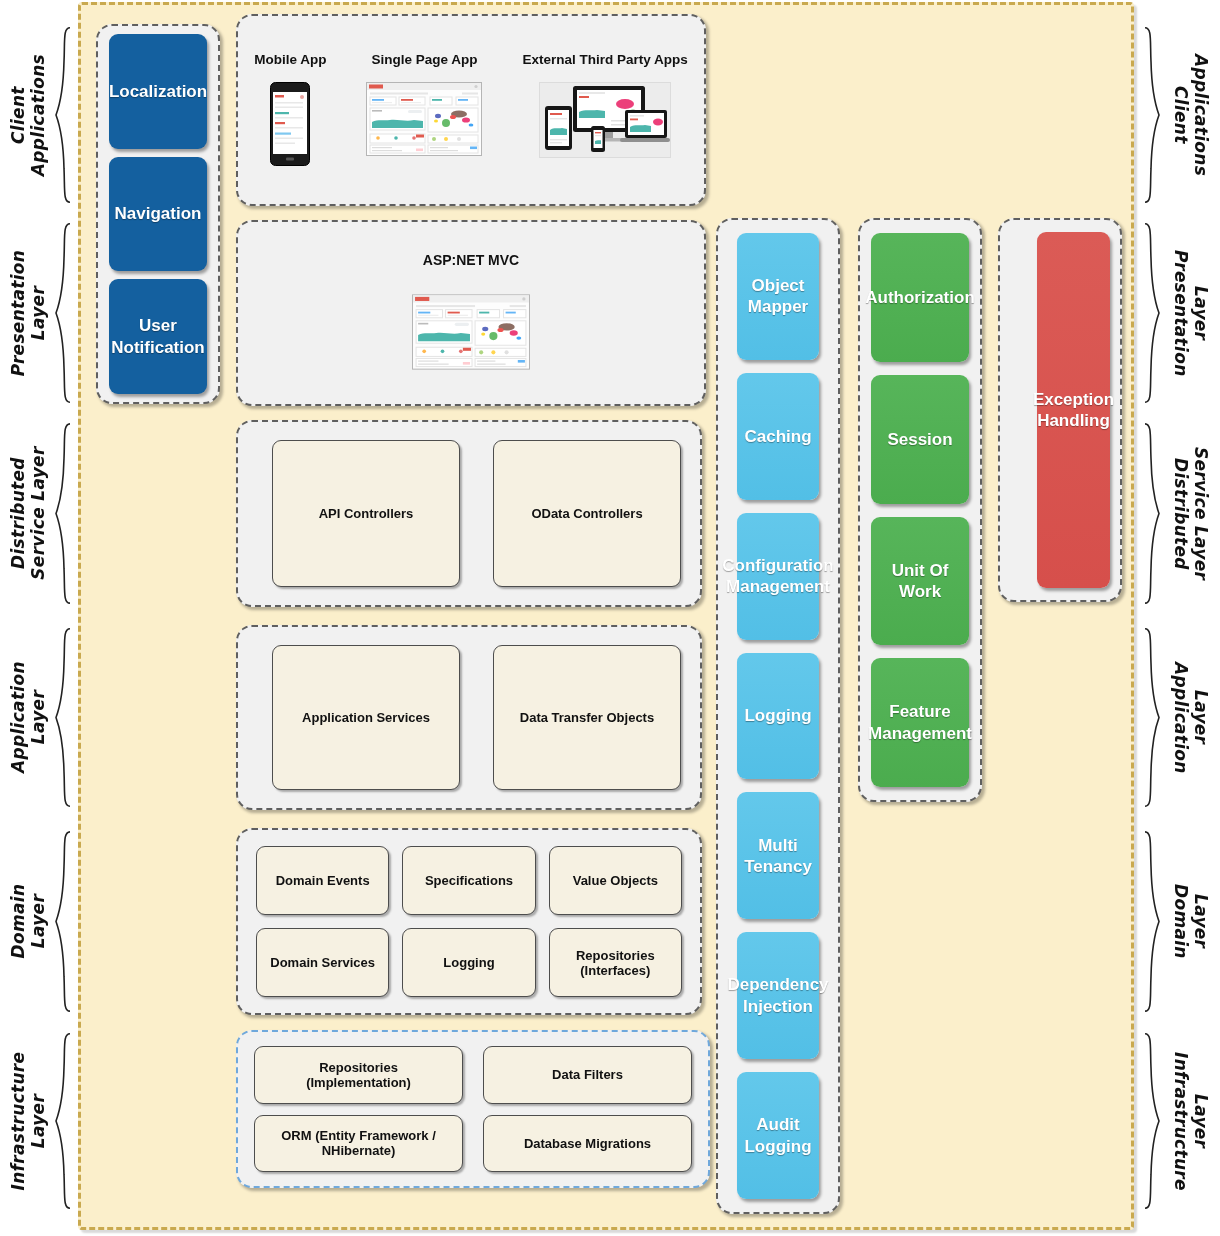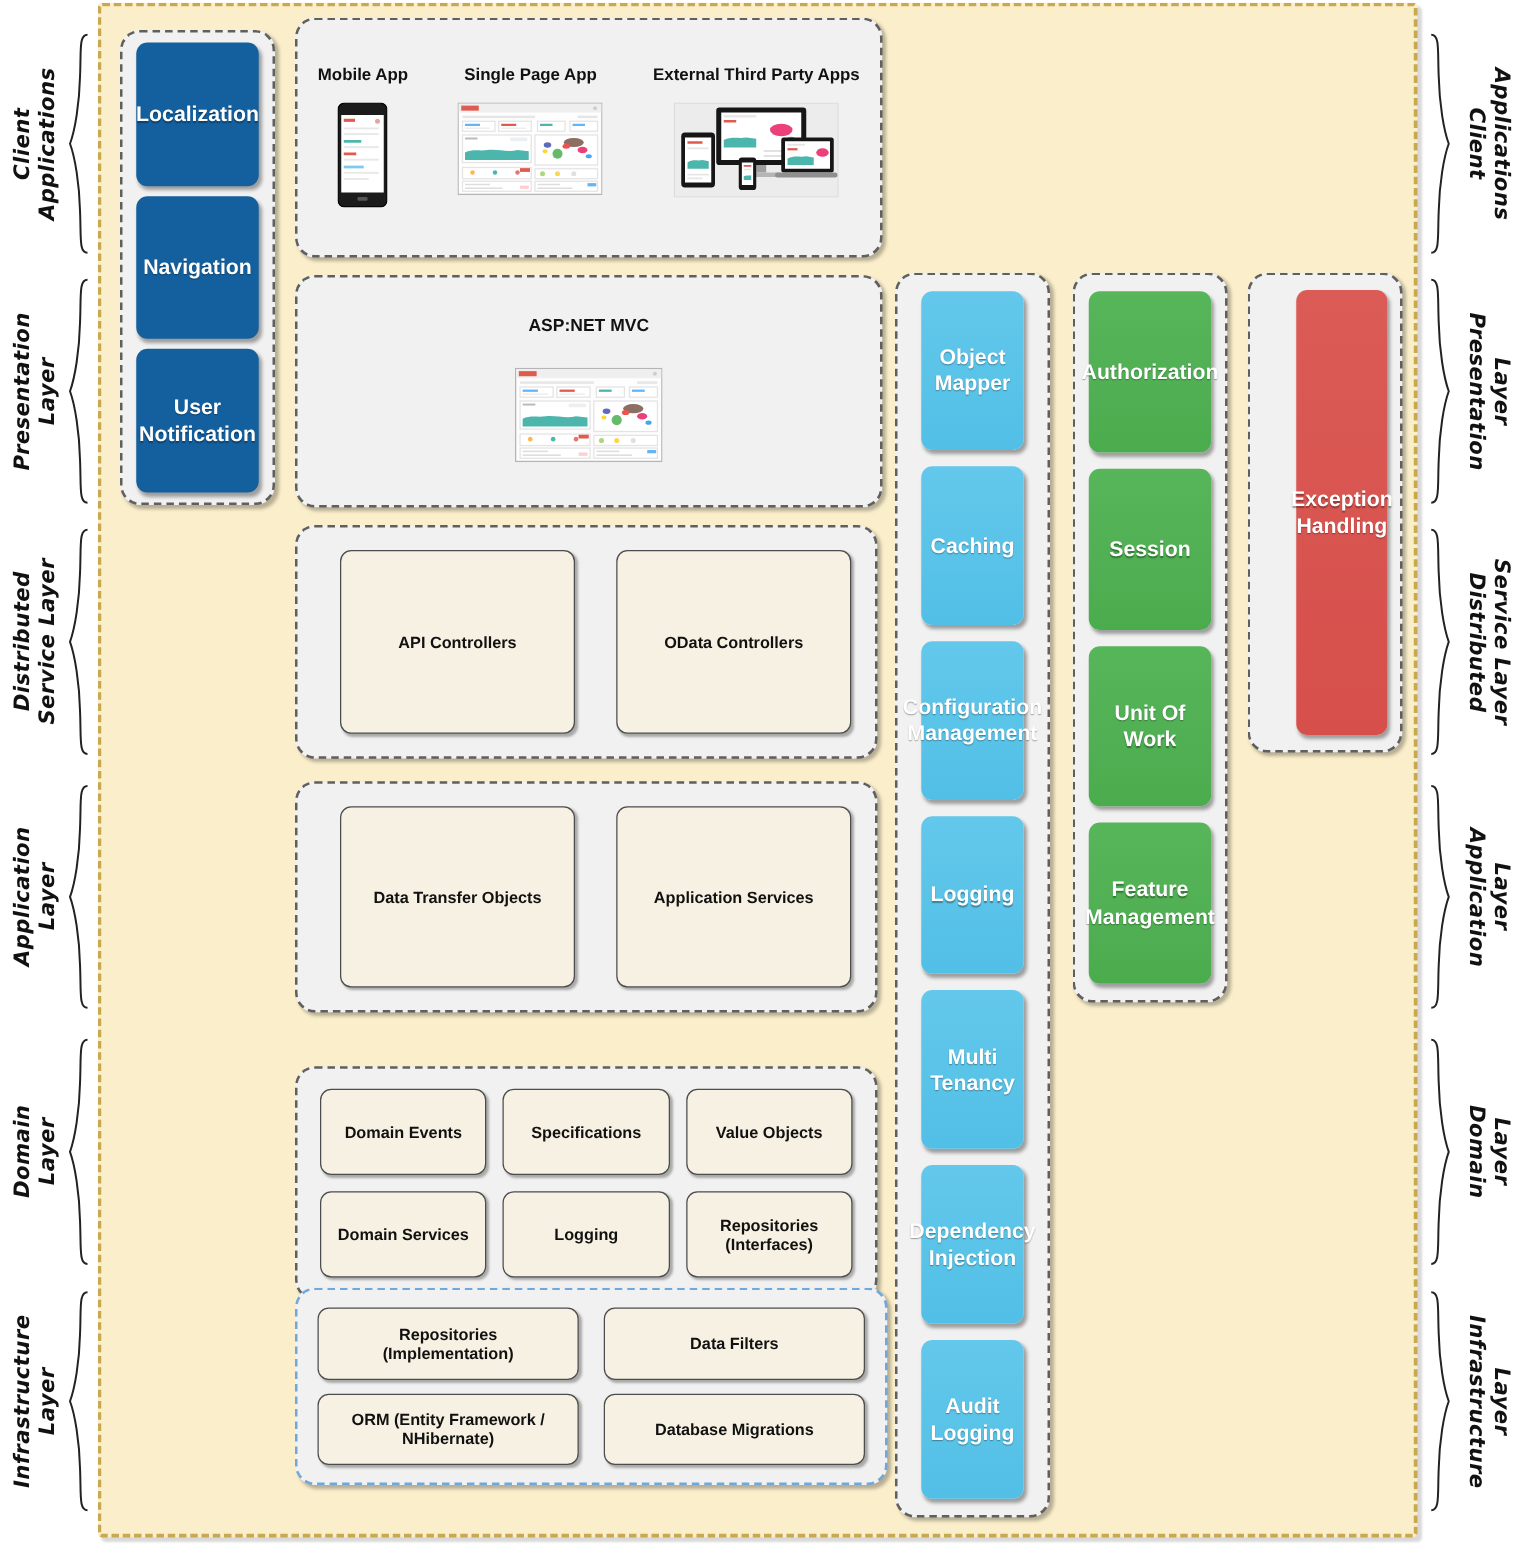--- a/index.html
+++ b/index.html
@@ -33,21 +33,21 @@
   .cbox.blue {background:var(--box-blue,#14609F);}
   .cbox.cyan {background:linear-gradient(180deg,#63C8EB,var(--box-cyan,#52BFE6));}
   .cbox.green{background:linear-gradient(180deg,#57B55A,var(--box-green,#4BAC4E));}
   .cbox.red  {background:linear-gradient(180deg,#DB5B56,var(--box-red,#D64F4B));margin-left:27px;}
 
   
   .col-flex{display:flex;flex-direction:column;}
   .two-box{display:flex;padding:18px 19px;gap:18px;}
   .two-box .cream-box{flex:1;margin-left:15px;}
   .grid3x2{display:grid;grid-template-columns:repeat(3,1fr);grid-template-rows:1fr 1fr;
-           padding:16px 18px;gap:13px;margin-top:25px;}
+           padding:16px 18px;gap:13px;}
   .grid2x2{display:grid;grid-template-columns:1fr 1fr;grid-template-rows:1fr 1fr;
            padding:14px 16px;gap:11px 20px;}
 
   
   .apps-row{display:flex;justify-content:center;align-items:flex-start;gap:40px;padding-top:36px;}
   .app-item{display:flex;flex-direction:column;align-items:center;gap:15px;}
   .app-label{font-size:13.5px;font-weight:700;color:#111;white-space:nowrap;}
   .mvc-panel{display:flex;flex-direction:column;align-items:center;padding-top:30px;gap:24px;}
 
   
@@ -345,22 +345,22 @@
         <rect x="104" y="64.5" width="7" height="2.6" fill="#64b5f6"></rect>
     </svg>
   </div>
 
   <div class="panel two-box" style="left:236px;top:420px;width:466px;height:187px">
     <div class="cream-box">API Controllers</div>
     <div class="cream-box">OData Controllers</div>
   </div>
 
   <div class="panel two-box" style="left:236px;top:625px;width:466px;height:185px">
+    <div class="cream-box">Application Services</div>
     <div class="cream-box">Data Transfer Objects</div>
-    <div class="cream-box">Application Services</div>
   </div>
 
   <div class="panel grid3x2" style="left:236px;top:828px;width:466px;height:187px">
     <div class="cream-box">Domain Events</div>
     <div class="cream-box">Specifications</div>
     <div class="cream-box">Value Objects</div>
     <div class="cream-box">Domain Services</div>
     <div class="cream-box">Logging</div>
     <div class="cream-box">Repositories (Interfaces)</div>
   </div>

